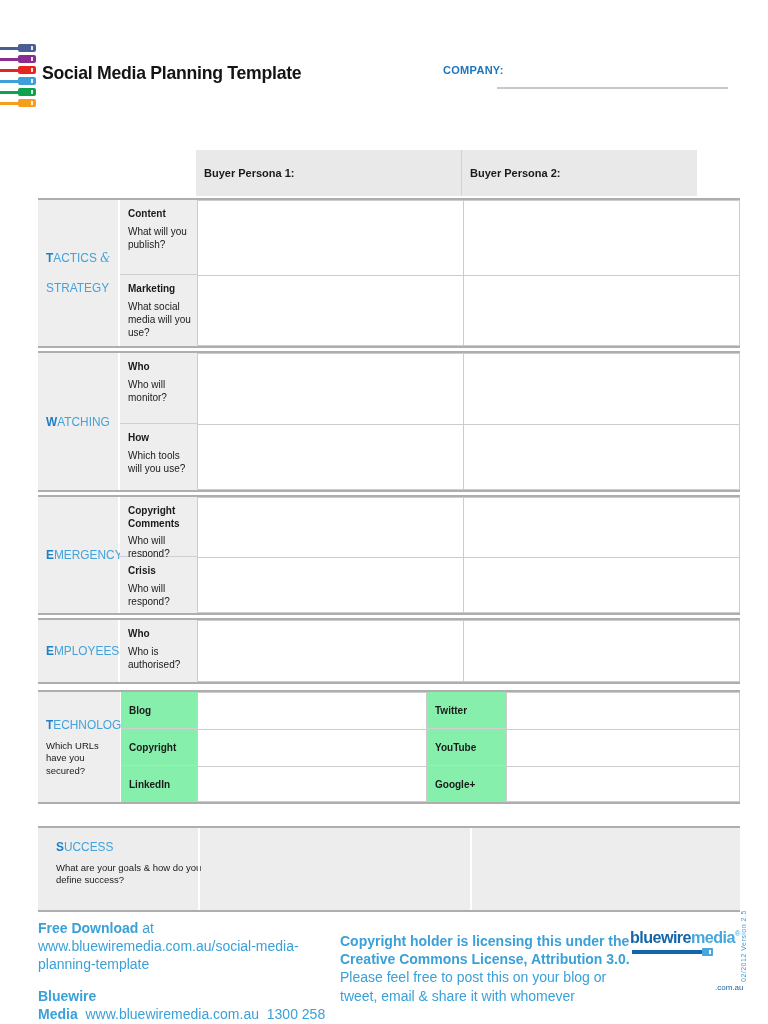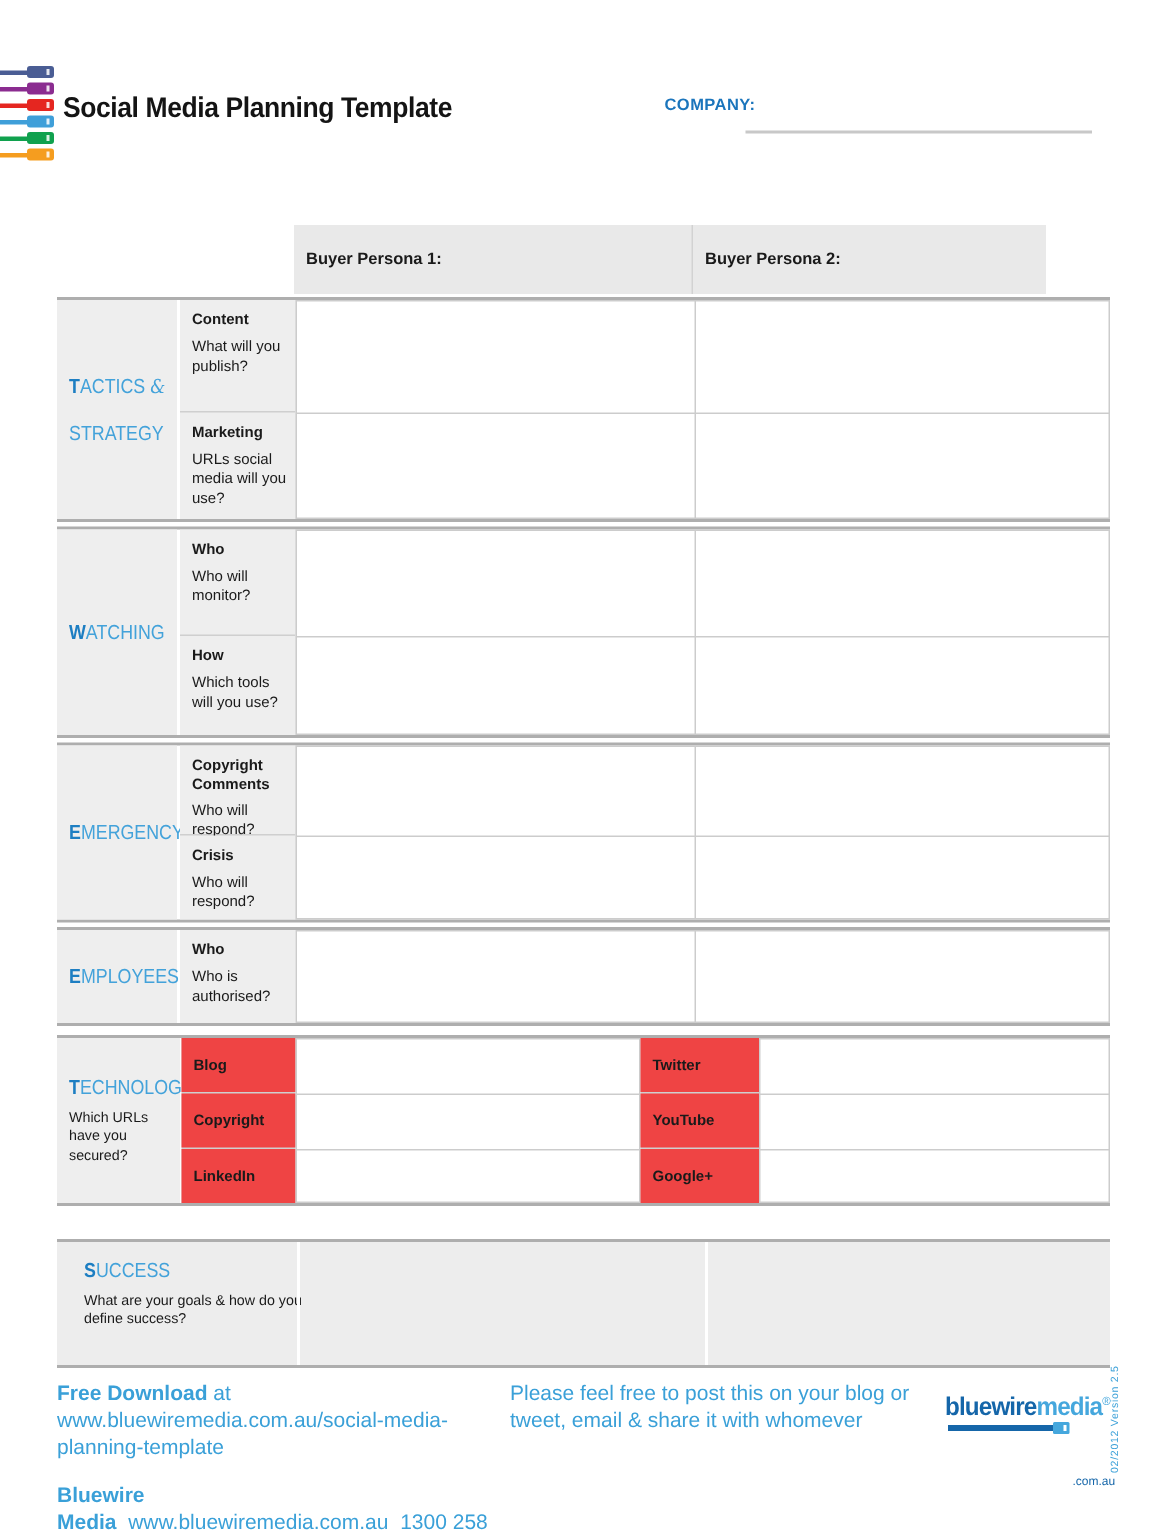--- a/index.html
+++ b/index.html
@@ -66,21 +66,21 @@
   
   .tech-label {
     position:absolute; left:0; top:0; bottom:0; width:82px; background:#eeeeee;
     display:flex; flex-direction:column; justify-content:center; padding-left:8px;
   }
   .tech-sub-l, .tech-sub-r {
     position:absolute; top:0; bottom:0; display:grid; gap:1px; background:#cfcfcf;
   }
   .tech-sub-l { left:83px; width:76px; }
   .tech-sub-r { left:389px; width:79px; }
-  .tech-cell { background:#ef4444; display:flex; align-items:center; padding-left:8px;
+  .tech-cell { background:#86efac; display:flex; align-items:center; padding-left:8px;
     font-size:10px; font-weight:bold; color:#1a1a1a; }
   .tech-grid-l, .tech-grid-r {
     position:absolute; top:0; bottom:0; display:grid; gap:1px; background:#cccccc; padding:1px;
   }
   .tech-grid-l { left:159px; width:230px; }
   .tech-grid-r { left:468px; right:0; }
 
   
   .success-band { background:#ededed; }
   .success-label { position:absolute; left:0; top:0; bottom:0; width:160px; padding:8px 4px 0 8px;margin-left:10px; }
@@ -156,21 +156,21 @@
     <div class="sec-label">
       <div class="sec-title"><b>T</b><span>ACTICS </span><span class="amp">&amp;</span><br><span>STRATEGY</span></div>
     </div>
     <div class="sub-col" style="grid-template-rows:74px 1fr">
       <div class="sub-cell">
         <div class="sub-title">Content</div>
         <div class="sub-q">What will you publish?</div>
       </div>
       <div class="sub-cell">
         <div class="sub-title">Marketing</div>
-        <div class="sub-q">URLs social media will you use?</div>
+        <div class="sub-q">What social media will you use?</div>
       </div>
     </div>
     <div class="content-grid" style="grid-template-rows:74px 1fr">
       <div class="cell"></div>
       <div class="cell"></div>
       <div class="cell"></div>
       <div class="cell"></div>
     </div>
   </div>
 
@@ -271,20 +271,21 @@
     <div class="success-cell" style="left:162px;width:270px"></div>
     <div class="success-cell" style="left:434px;right:0"></div>
   </div>
 
   <div class="f-left footer-blue">
     <div><span class="fb">Free Download</span><span> at www.bluewiremedia.com.au/social-media-planning-template</span></div>
     <div class="row2"><span class="fb">Bluewire Media</span>&nbsp;&nbsp;<span>www.bluewiremedia.com.au</span>&nbsp;&nbsp;<span>1300 258 394</span>&nbsp;&nbsp;<span class="fb">twitter</span> <span>@Bluewire_Media</span></div>
   </div>
 
   <div class="f-mid footer-blue">
+    <div class="row2 fb">Copyright holder is licensing this under the Creative Commons License, Attribution 3.0.</div>
     <div>Please feel free to post this on your blog or tweet, email &amp; share it with whomever</div>
   </div>
 
   <div class="bw-logo">
     <div class="bw-name"><span class="bw-1">bluewire</span><span class="bw-2">media</span><span class="bw-reg">®</span></div>
     <div class="bw-cable"></div>
     <div class="bw-plug"></div>
     <div class="bw-domain">.com.au</div>
   </div>
 

